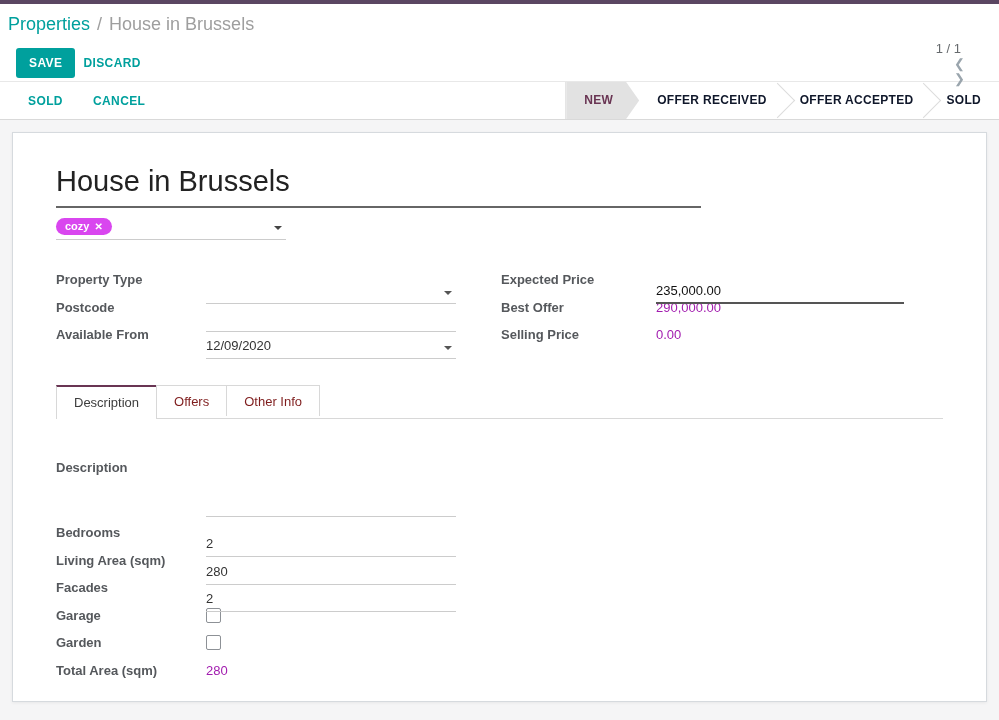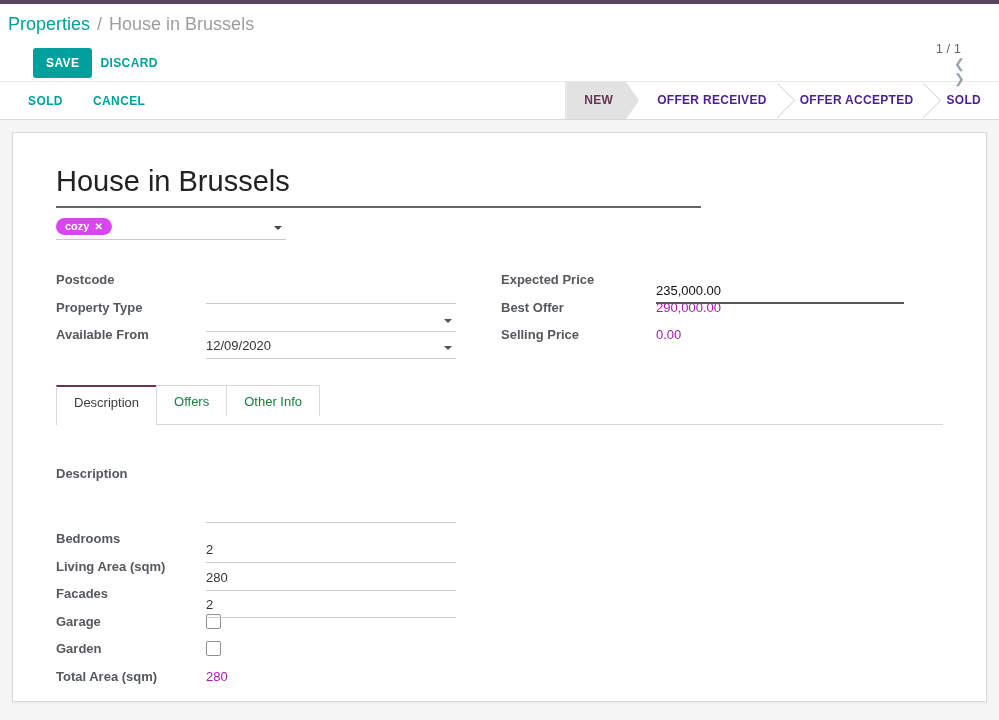--- a/index.html
+++ b/index.html
@@ -6,32 +6,32 @@
   html,body { width:999px; height:720px; background:#fff; font-family:"Liberation Sans", sans-serif; overflow:hidden; }
 
   .top-strip { height:4px; background:#5b4662; }
 
   .breadcrumb-row { height:41px; display:flex; align-items:center; padding:0 8px; font-size:18px; }
   .crumb-link { color:#00a09d; cursor:pointer; }
   .crumb-sep { color:#9e9e9e; margin:0 7px; }
   .crumb-current { color:#9e9e9e; }
 
   .control-row { height:37px; border-bottom:1px solid #e8e8e8; display:flex; align-items:center; padding:0 16px; }
-  .btn-save { background:#00a09d; color:#fff; font-size:12px; font-weight:700; letter-spacing:.4px; padding:8px 13px; border:none; border-radius:3px; cursor:pointer;margin-left:17px; }
+  .btn-save { background:#00a09d; color:#fff; font-size:12px; font-weight:700; letter-spacing:.4px; padding:8px 13px; border:none; border-radius:3px; cursor:pointer; }
   .btn-flat { color:#00a09d; font-size:12px; font-weight:700; letter-spacing:.4px; background:none; border:none; margin-left:8px; cursor:pointer; }
   .pager { margin-left:auto; display:flex; align-items:center; color:#7d878f; font-size:13px;flex-direction:column; }
   .pager-count { margin-right:22px; color:#666a6d; }
   .pager-arrow { color:#9aa5ad; font-size:13px; cursor:pointer; padding:0 9px; }
 
   .status-row { height:38px; border-bottom:1px solid #d9d9d9; display:flex; align-items:stretch; padding-left:28px; overflow:hidden; }
   .status-actions { display:flex; align-items:center; }
   .btn-status { color:#00a09d; font-size:12px; font-weight:700; letter-spacing:.4px; background:none; border:none; margin-right:30px; cursor:pointer; }
   .statusbar { margin-left:auto; display:flex; align-items:stretch; border-left:1px solid #e5e5e5; }
   .step-active { background:#e2e2e2; color:#693553; font-weight:700; font-size:12px; letter-spacing:.3px; line-height:37px; padding:0 26px 0 18px; clip-path:polygon(0 0, calc(100% - 13px) 0, 100% 50%, calc(100% - 13px) 100%, 0 100%); cursor:pointer; }
-  .step { color:#4c1d95; font-weight:700; font-size:12px; letter-spacing:.3px; line-height:37px; padding:0 18px; cursor:pointer; white-space:nowrap;text-align:right; }
+  .step { color:#0f172a; font-weight:700; font-size:12px; letter-spacing:.3px; line-height:37px; padding:0 18px; cursor:pointer; white-space:nowrap;text-align:right; }
   .chev { width:25px; height:25px; border-top:1px solid #dcdcdc; border-right:1px solid #dcdcdc; transform:rotate(45deg); align-self:center; margin-left:-20px; margin-right:-8px; }
 
   .content { height:600px; background:#f5f5f6; padding-top:12px; }
   .sheet { margin:0 12px; height:570px; background:#fff; border:1px solid #d6dade; box-shadow:0 1px 3px rgba(0,0,0,.06); padding:30px 43px 0; }
 
   .title-input { font-size:29px; color:#222; width:645px; padding:2px 0 8px; border-bottom:2px solid #666; cursor:text; }
 
   .tags-input { margin-top:10px; width:230px; border-bottom:1px solid #ccc; padding-bottom:4px; display:flex; align-items:center; position:relative; cursor:text; }
   .tag-pill { background:#d946ef; color:#fff; font-size:11px; font-weight:700; padding:2px 9px 3px; border-radius:10px; display:inline-flex; align-items:center; gap:5px; }
   .tag-x { font-size:10px; cursor:pointer; }
@@ -41,21 +41,21 @@
   .fcol { display:flex; flex-direction:column; }
   .frow { display:flex; align-items:center; height:27px; margin-bottom:0.5px; }
   .flabel { width:150px; flex:0 0 150px; color:#55585c; font-weight:700; font-size:13px; }
   .flabel-r { width:155px; flex:0 0 155px; color:#55585c; font-weight:700; font-size:13px; }
   .fline { flex:0 0 250px; border-bottom:1px solid #ccc; height:21px; font-size:13px; color:#333; position:relative; cursor:text;margin-top:28px; }
   .fline-r { flex:0 0 248px; }
   .fline.focused { border-bottom:2px solid #555; color:#111; }
   .fread { font-size:13px; color:#a21caf; }
 
   .tabs { display:flex; margin-top:36px; border-bottom:1px solid #d8d8d8; padding-left:0; }
-  .tab { background:#fff; border:1px solid #d8d8d8; border-bottom:none; color:#15803d; font-size:13px; padding:8px 17px 7px; margin-bottom:8px; cursor:pointer; }
+  .tab { background:#fff; border:1px solid #d8d8d8; border-bottom:none; color:#7f1d1d; font-size:13px; padding:8px 17px 7px; margin-bottom:2px; cursor:pointer; }
   .tab.active { border-top:2px solid #693553; color:#3c3c3c; margin-bottom:-1px; padding-bottom:8px; background:#fff; }
   .tab + .tab { margin-left:-1px; }
 
   .tabpane { padding-top:35px; }
   .trow { display:flex; align-items:center; height:27.5px; }
   .trow-gap { height:38px; align-items:flex-end; padding-bottom:2px; }
   .cb { width:15px; height:15px; border:1px solid #8d9196; border-radius:2px; background:#fff; display:inline-block; cursor:pointer; }
 </style>
 </head>
 <body>
@@ -102,29 +102,29 @@
       <span class="tag-pill">
         <span>cozy</span>
         <span class="tag-x">✕</span>
       </span>
       <span class="caret"></span>
     </div>
 
     <div class="fields-grid">
       <div class="fcol">
         <div class="frow">
-          <span class="flabel">Postcode</span>
-          <span class="fline"></span>
-        </div>
-        <div class="frow">
           <span class="flabel">Property Type</span>
           <span class="fline">
             <span></span>
             <span class="caret" style="border-top-color:#555;"></span>
           </span>
+        </div>
+        <div class="frow">
+          <span class="flabel">Postcode</span>
+          <span class="fline"></span>
         </div>
         <div class="frow">
           <span class="flabel">Available From</span>
           <span class="fline">
             <span>12/09/2020</span>
             <span class="caret" style="border-top-color:#555;"></span>
           </span>
         </div>
       </div>
       <div class="fcol">

